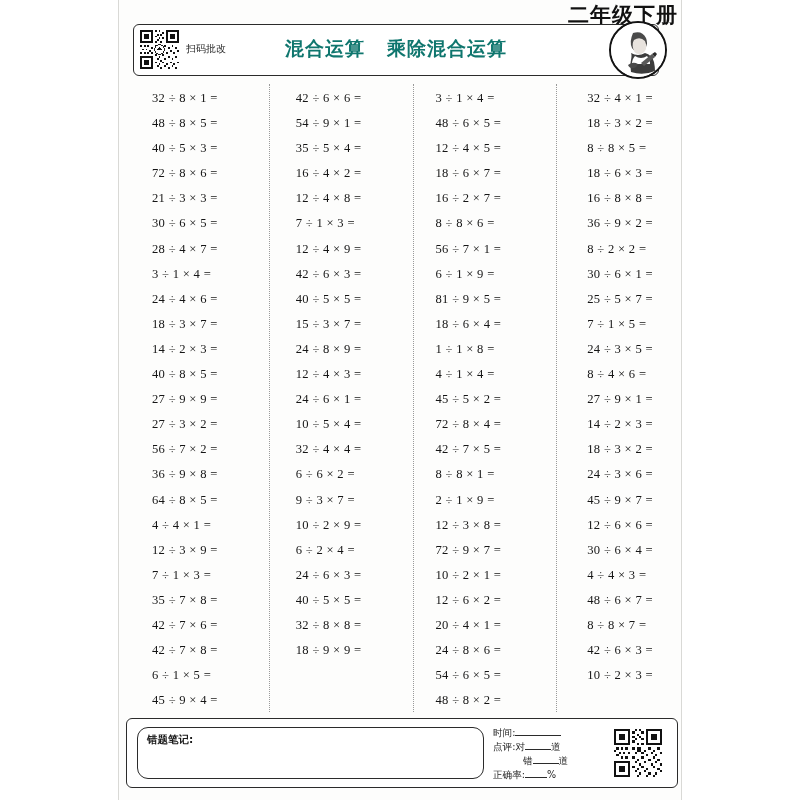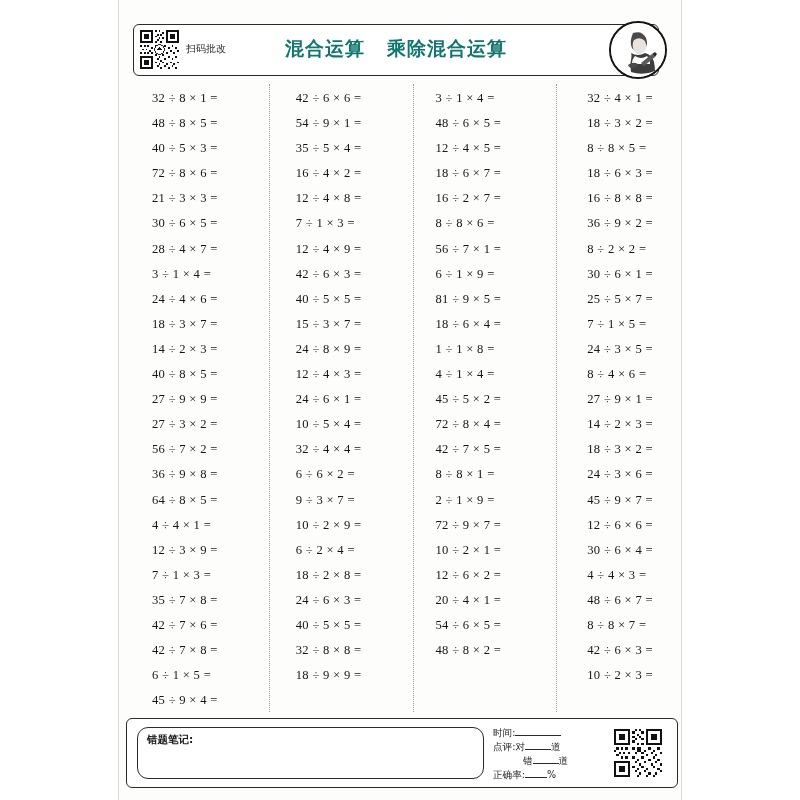--- a/index.html
+++ b/index.html
@@ -207,20 +207,21 @@
 </style>
 </head>
 <body>
 
 <div class="sheet">
   <div class="gutter-left"></div>
   <div class="gutter-right"></div>
   <div class="edge-left"></div>
   <div class="edge-right"></div>
 
+  <div class="grade-badge">二年级下册</div>
 
   <div class="header-bar">
     <svg class="qr-small" viewBox="0 0 21 21" shape-rendering="crispEdges">
       <rect width="21" height="21" fill="#fff"></rect>
       <g fill="#111">
         <rect x="0" y="0" width="7" height="7"></rect>
           <rect x="1" y="1" width="5" height="5" fill="#fff"></rect>
           <rect x="2" y="2" width="3" height="3"></rect>
         <rect x="14" y="0" width="7" height="7"></rect>
           <rect x="15" y="1" width="5" height="5" fill="#fff"></rect>
@@ -350,21 +351,20 @@
       <div class="prob">15 ÷ 3 × 7 =</div>
       <div class="prob">24 ÷ 8 × 9 =</div>
       <div class="prob">12 ÷ 4 × 3 =</div>
       <div class="prob">24 ÷ 6 × 1 =</div>
       <div class="prob">10 ÷ 5 × 4 =</div>
       <div class="prob">32 ÷ 4 × 4 =</div>
       <div class="prob">6 ÷ 6 × 2 =</div>
       <div class="prob">9 ÷ 3 × 7 =</div>
       <div class="prob">10 ÷ 2 × 9 =</div>
       <div class="prob">6 ÷ 2 × 4 =</div>
-      <div class="prob">18 ÷ 2 × 8 =</div>
       <div class="prob">24 ÷ 6 × 3 =</div>
       <div class="prob">40 ÷ 5 × 5 =</div>
       <div class="prob">32 ÷ 8 × 8 =</div>
       <div class="prob">18 ÷ 9 × 9 =</div>
     </div>
 
     <div class="col">
       <div class="prob">3 ÷ 1 × 4 =</div>
       <div class="prob">48 ÷ 6 × 5 =</div>
       <div class="prob">12 ÷ 4 × 5 =</div>
@@ -375,24 +375,26 @@
       <div class="prob">6 ÷ 1 × 9 =</div>
       <div class="prob">81 ÷ 9 × 5 =</div>
       <div class="prob">18 ÷ 6 × 4 =</div>
       <div class="prob">1 ÷ 1 × 8 =</div>
       <div class="prob">4 ÷ 1 × 4 =</div>
       <div class="prob">45 ÷ 5 × 2 =</div>
       <div class="prob">72 ÷ 8 × 4 =</div>
       <div class="prob">42 ÷ 7 × 5 =</div>
       <div class="prob">8 ÷ 8 × 1 =</div>
       <div class="prob">2 ÷ 1 × 9 =</div>
+      <div class="prob">12 ÷ 3 × 8 =</div>
       <div class="prob">72 ÷ 9 × 7 =</div>
       <div class="prob">10 ÷ 2 × 1 =</div>
       <div class="prob">12 ÷ 6 × 2 =</div>
       <div class="prob">20 ÷ 4 × 1 =</div>
+      <div class="prob">24 ÷ 8 × 6 =</div>
       <div class="prob">54 ÷ 6 × 5 =</div>
       <div class="prob">48 ÷ 8 × 2 =</div>
     </div>
 
     <div class="col">
       <div class="prob">32 ÷ 4 × 1 =</div>
       <div class="prob">18 ÷ 3 × 2 =</div>
       <div class="prob">8 ÷ 8 × 5 =</div>
       <div class="prob">18 ÷ 6 × 3 =</div>
       <div class="prob">16 ÷ 8 × 8 =</div>

